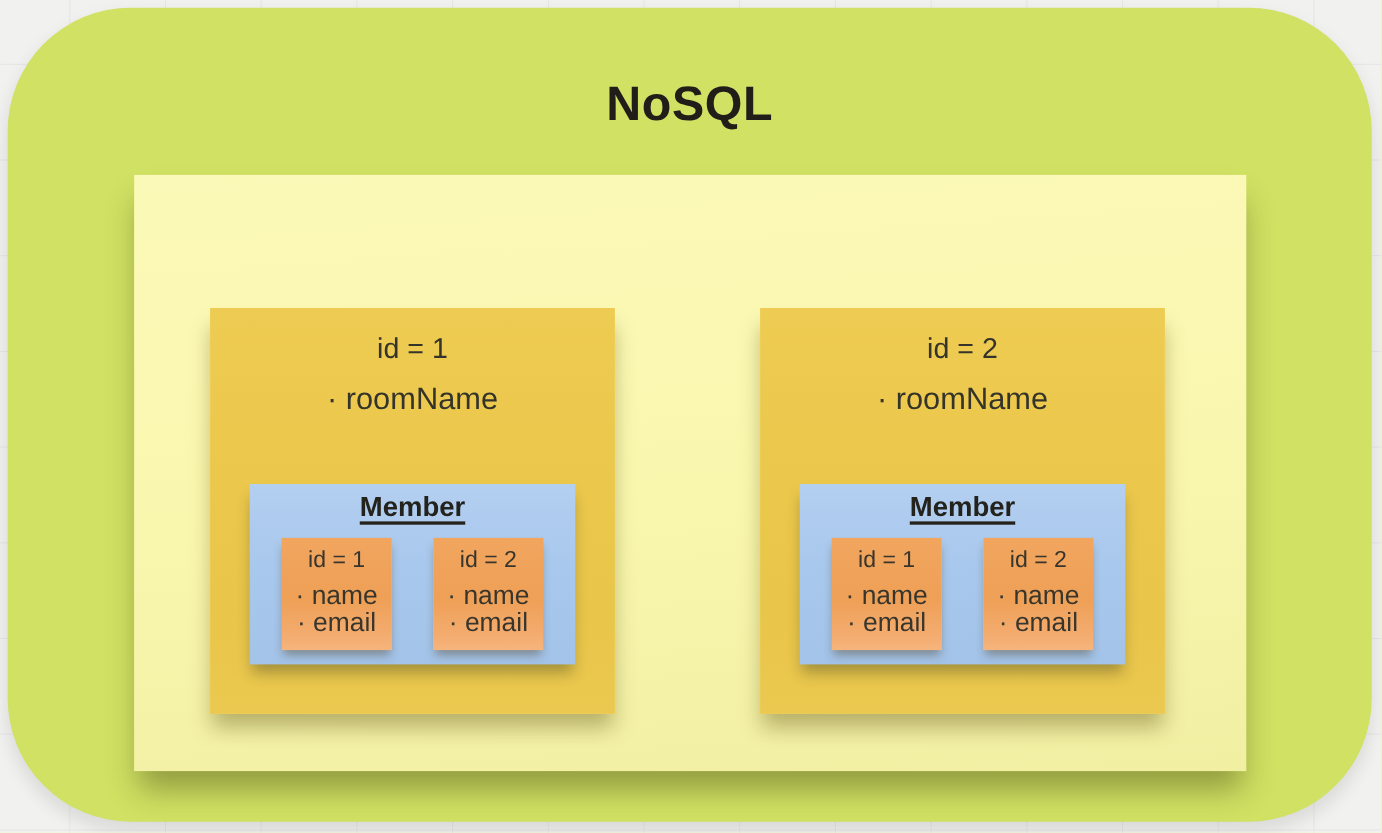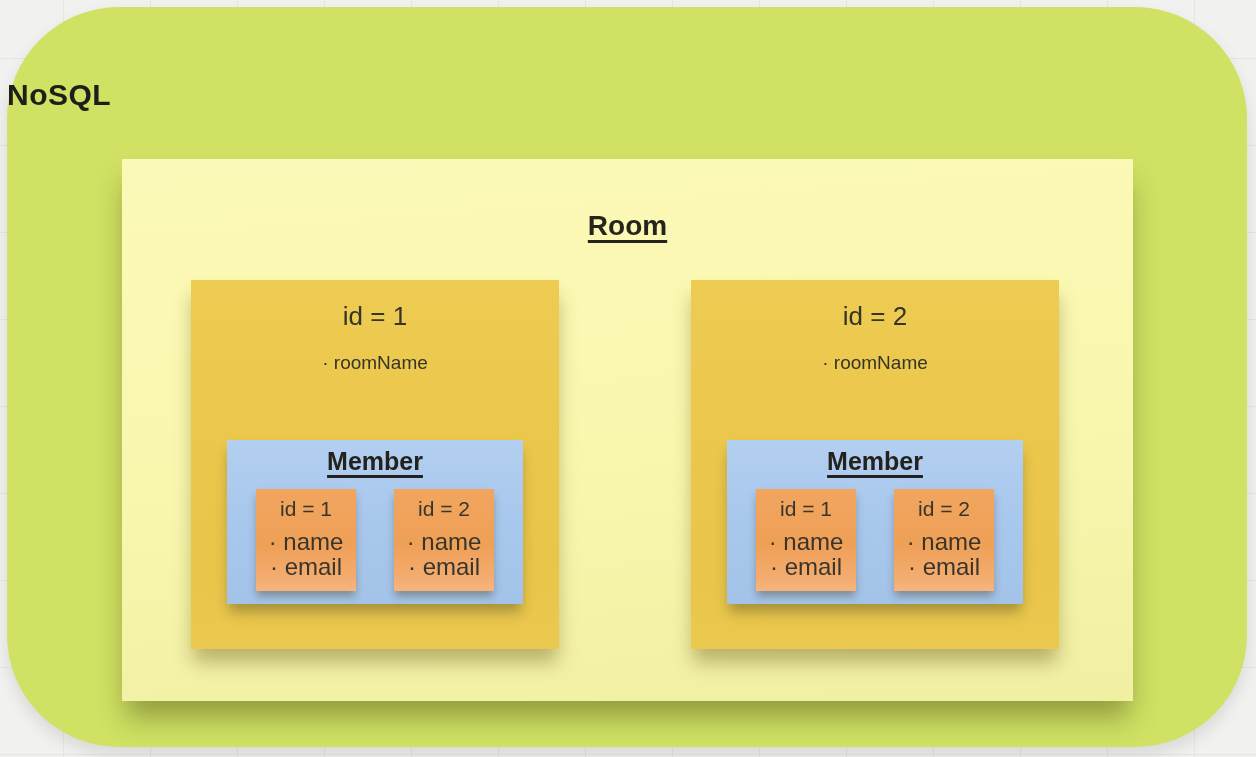--- a/index.html
+++ b/index.html
@@ -30,22 +30,22 @@
     border-radius: 112px;
     background: #d0e163;
     box-shadow: 0 8px 16px rgba(0,0,0,0.10);
   }
   .nosql-title {
     position: absolute;
     left: 0;
     top: 63px;
     width: 100%;
     margin: 0;
-    text-align: left;
-    font-size: 30px;
+    text-align: center;
+    font-size: 44px;
     line-height: 50px;
     font-weight: 700;
     color: #1f1e19;
     letter-spacing: 0.5px;
   }
   .room-note {
     position: absolute;
     left: 115px;
     top: 152px;
     width: 1011px;
@@ -82,21 +82,21 @@
     margin-top: 20px;
     text-align: center;
     font-size: 26px;
     line-height: 33px;
     font-weight: 400;
     color: #35342a;
   }
   .doc-field {
     margin-top: 16px;
     text-align: center;
-    font-size: 19px;
+    font-size: 28px;
     line-height: 28px;
     color: #35342a;
   }
   .member-box {
     position: absolute;
     left: 36px;
     top: 160px;
     width: 296px;
     height: 164px;
     background: linear-gradient(180deg, #b3cff1 0%, #a9c8ed 45%, #a3c3e9 100%);
@@ -142,21 +142,20 @@
 </style>
 </head>
 <body>
 
 <div class="board">
 
   <section class="nosql-container">
     <h1 class="nosql-title">NoSQL</h1>
 
     <section class="room-note">
-      <h2 class="room-title">Room</h2>
 
       <div class="doc-note pos-left">
         <div class="doc-id">id = 1</div>
         <div class="doc-field">· roomName</div>
 
         <div class="member-box">
           <h3 class="member-title">Member</h3>
           <div class="member-minis">
             <div class="mini-note">
               <div class="mini-id">id = 1</div>

